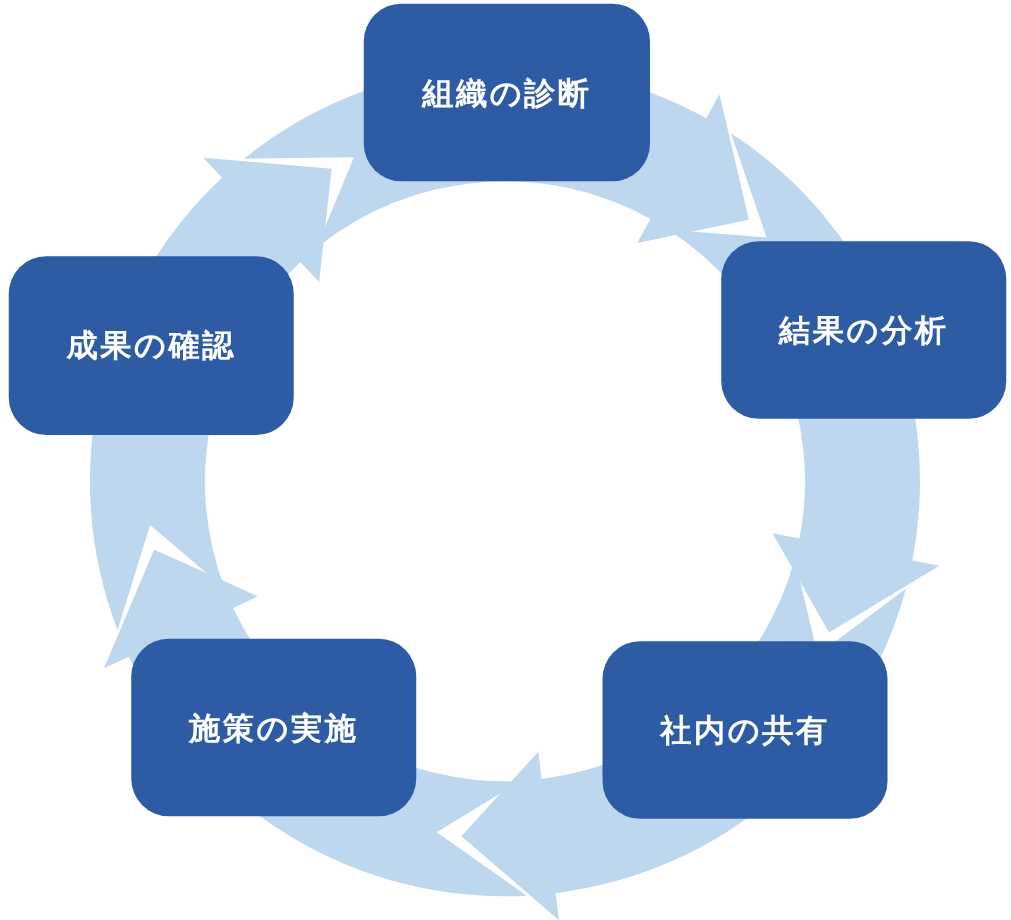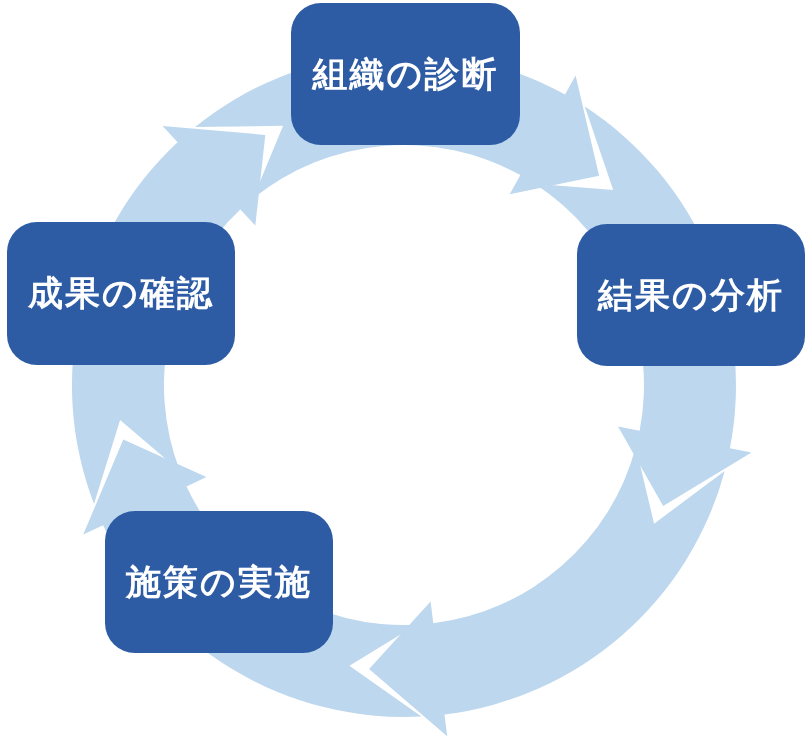--- a/index.html
+++ b/index.html
@@ -29,29 +29,29 @@
   .ring-svg path { fill: var(--arrow-fill); }
   .node {
     position: absolute;
     background: var(--node-fill);
     color: var(--node-text);
     border-radius: 30px;
     display: flex;
     align-items: center;
     justify-content: center;
     font-weight: bold;
-    font-size: 35px;
+    font-size: 25px;
     letter-spacing: 2px;
     white-space: nowrap;
   }
   .n-top    { left: 291px; top: 3px;   width: 229px; height: 142px; }
-  .n-right  { left: 577px; top: 224px; width: 228px; height: 142px; }
+  .n-right  { left: 577px; top: 193px; width: 228px; height: 142px; }
   .n-br     { left: 482px; top: 513px; width: 228px; height: 142px; }
   .n-bl     { left: 105px;  top: 511px; width: 228px; height: 142px; }
-  .n-left   { left: 7px;   top: 222px; width: 228px; height: 143px; }
+  .n-left   { left: 7px;   top: 205px; width: 228px; height: 143px; }
 </style>
 </head>
 <body>
 
 <div class="canvas">
 
   <svg class="ring-svg" viewBox="0 0 809 736" aria-hidden="true">
 
     <path d="M94,504 A332,332 0 0 1 177.6,142.2 L162.6,126.1 L265.3,134.9 L255.3,225.6 L240.3,209.5 A240,240 0 0 0 179.9,471 L120.1,419.9 Z"></path>
     <path d="M195.1,127 A332,332 0 0 1 565,94.6 L575.6,75.4 L599.1,175.8 L509.7,194.3 L520.4,175.1 A240,240 0 0 0 253,198.5 L283.1,125.8 Z"></path>
@@ -61,20 +61,23 @@
   </svg>
 
   <div class="node n-top">
     <span>組織の診断</span>
   </div>
 
   <div class="node n-right">
     <span>結果の分析</span>
   </div>
 
+  <div class="node n-br">
+    <span>社内の共有</span>
+  </div>
 
   <div class="node n-bl">
     <span>施策の実施</span>
   </div>
 
   <div class="node n-left">
     <span>成果の確認</span>
   </div>
 
 </div>

